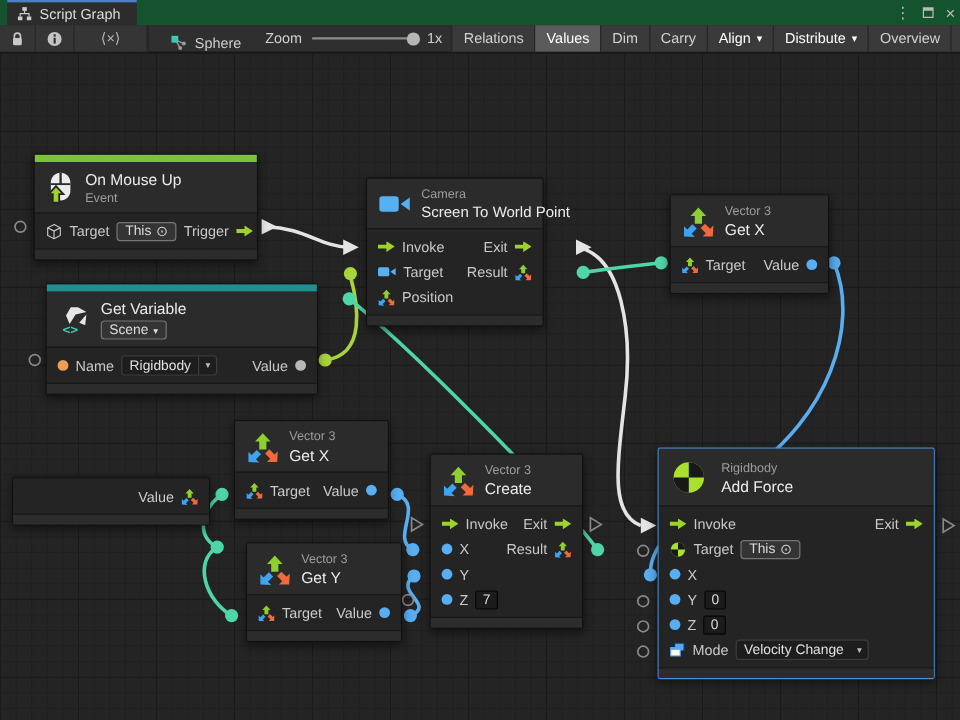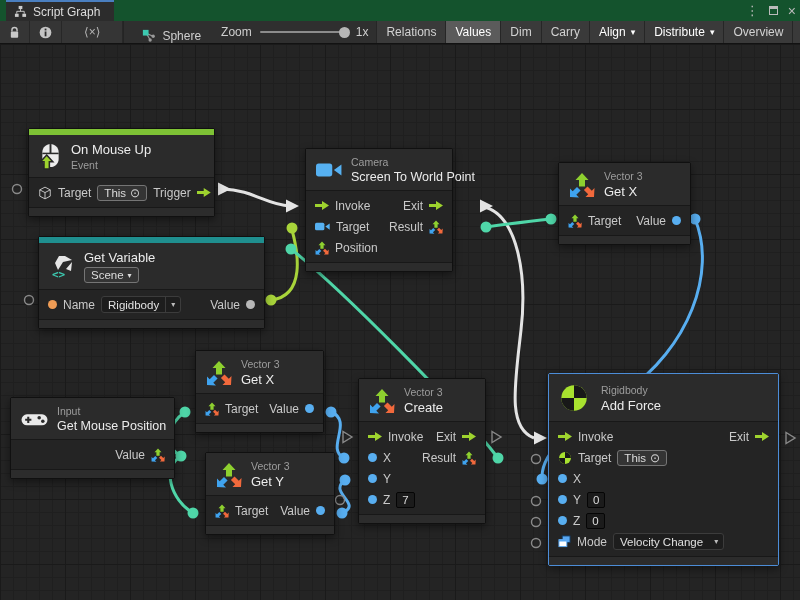--- a/index.html
+++ b/index.html
@@ -365,34 +365,20 @@
         <span class="push">
           <span>Value</span>
           <span class="dot d-blue"></span>
         </span>
       </div>
     </div>
     <div class="ftr"></div>
   </div>
 
   <div class="node" style="left:10px;top:397px;width:165px;">
-    <div class="hdr">
-      <span class="ic">
-        <svg width="27" height="17" viewBox="0 0 26 16">
-            <rect x="0.5" y="3" width="25" height="10.5" rx="5.2" fill="#e9e9e9"></rect>
-            <path d="M7 5.3v6M4 8.3h6" stroke="#2b2b2b" stroke-width="2"></path>
-            <circle cx="17.5" cy="6.4" r="1.7" fill="#2b2b2b"></circle>
-            <circle cx="21" cy="9.7" r="1.7" fill="#2b2b2b"></circle>
-          </svg>
-      </span>
-      <div class="hcol">
-        <span class="nsub">Input</span>
-        <span class="ntitle" style="font-size:12.5px">Get Mouse Position</span>
-      </div>
-    </div>
     <div class="body">
       <div class="row">
         <span class="push">
           <span>Value</span>
           <span class="ic ic-v3-sm">
               <svg width="14" height="14" viewBox="0 0 26 26">
 <path fill="#8ed02f" d="M13 1l6.5 7H16v6.5h-6V8H6.5z"></path>
 <path fill="#3fa3ef" d="M1 25v-8.5l2.7 2.7 4.3-4.3 3.6 3.6-4.3 4.3 2.7 2.7z"></path>
 <path fill="#f2693c" d="M25 25h-8.5l2.7-2.7-4.3-4.3 3.6-3.6 4.3 4.3 2.7-2.7z"></path>
               </svg>

